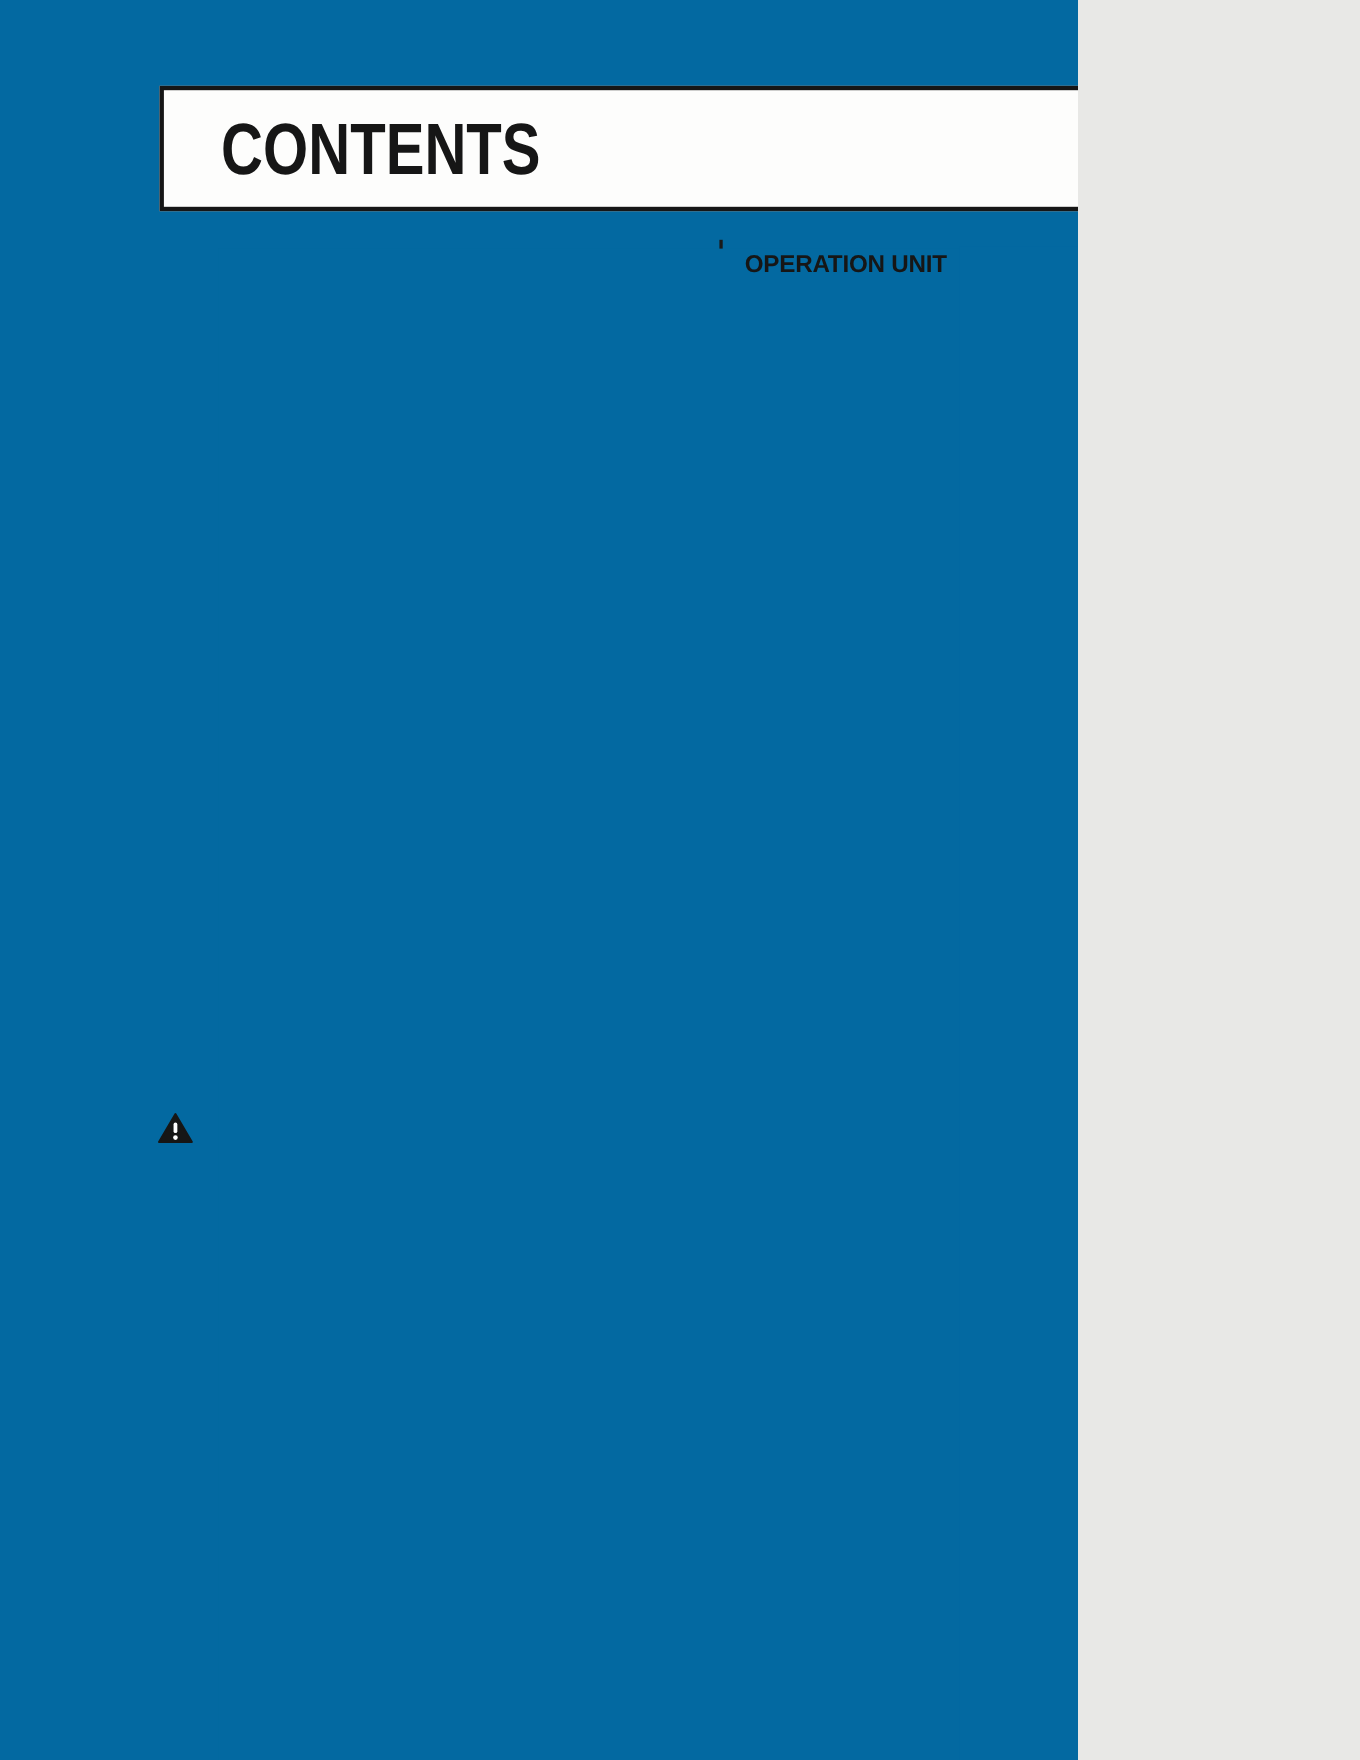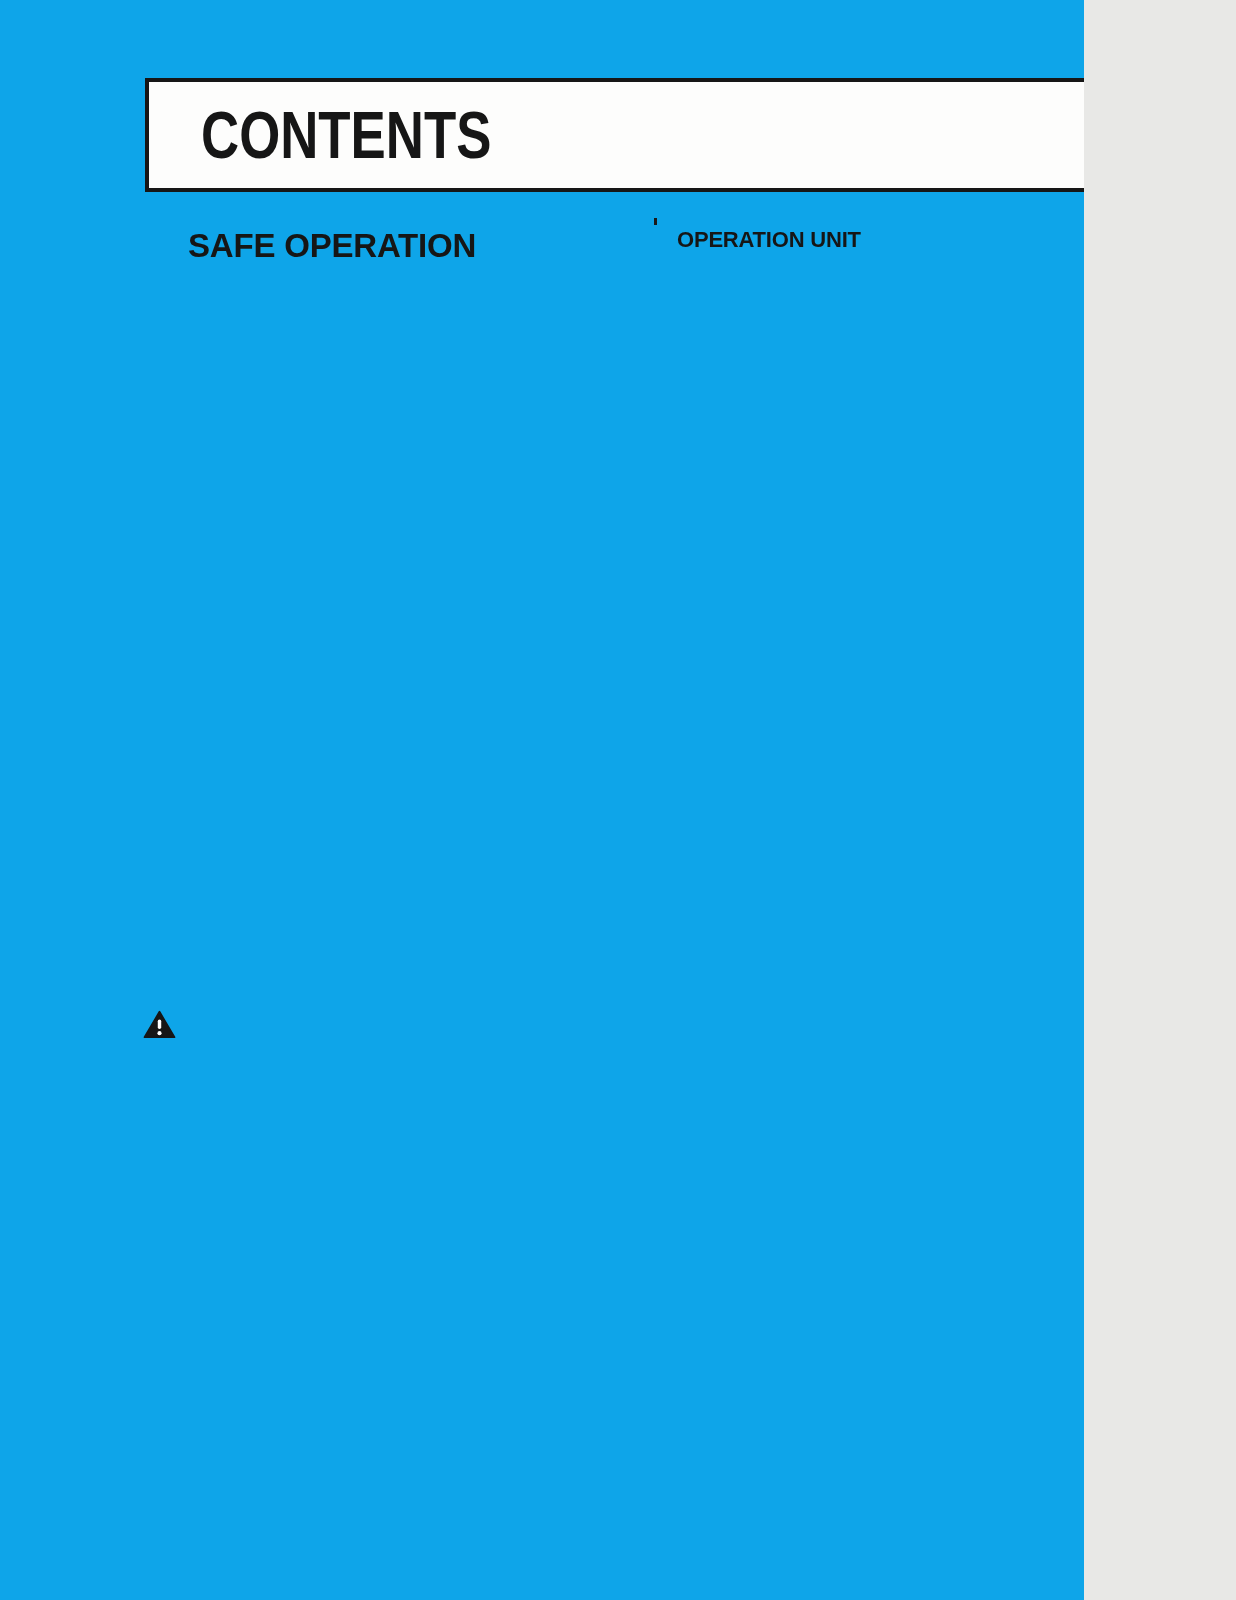--- a/index.html
+++ b/index.html
@@ -1,18 +1,18 @@
 <!DOCTYPE html>
 <html><head>
 <meta charset="utf-8">
 <style>
   html,body { margin:0; padding:0; background:#e8e8e6; }
   .page {
-    position:relative; width:1084px; height:1600px;
-    background:#0ea5e9; color:#161616;
+    position:relative; width:980px; height:1600px;
+    background:#0369a1; color:#161616;
     font-family:"Liberation Sans", sans-serif;
     overflow:hidden;
     text-decoration:underline;
   }
   .title-box {
     position:absolute; left:145px; top:78px; width:1020px; height:114px;
     border:4px solid #161616; box-sizing:border-box;
     display:flex; align-items:center;
     background:#fdfdfc;
   }
@@ -56,21 +56,20 @@
   </div>
   <div class="divider"></div>
   <div class="col col-left">
       <div class="section">
         <div class="row h1">
           <svg class="warn-icon" viewBox="0 0 36 32" width="33" height="29">
             <path d="M18 2 L34.5 30 H1.5 Z" fill="#161616" stroke="#161616" stroke-width="2" stroke-linejoin="round"></path>
             <rect x="16.1" y="10.5" width="3.8" height="10.5" rx="1.9" fill="#ffffff"></rect>
             <circle cx="18" cy="25.6" r="2.3" fill="#ffffff"></circle>
           </svg>
-          <span class="label">SAFE OPERATION</span>
           <span class="leader"></span>
           <span class="page">1</span>
         </div>
       </div>
     </div>
   <div class="col col-right">
       <div class="section">
         <div class="row h2">
           <span class="label">OPERATION UNIT</span>
           <span class="leader"></span>

